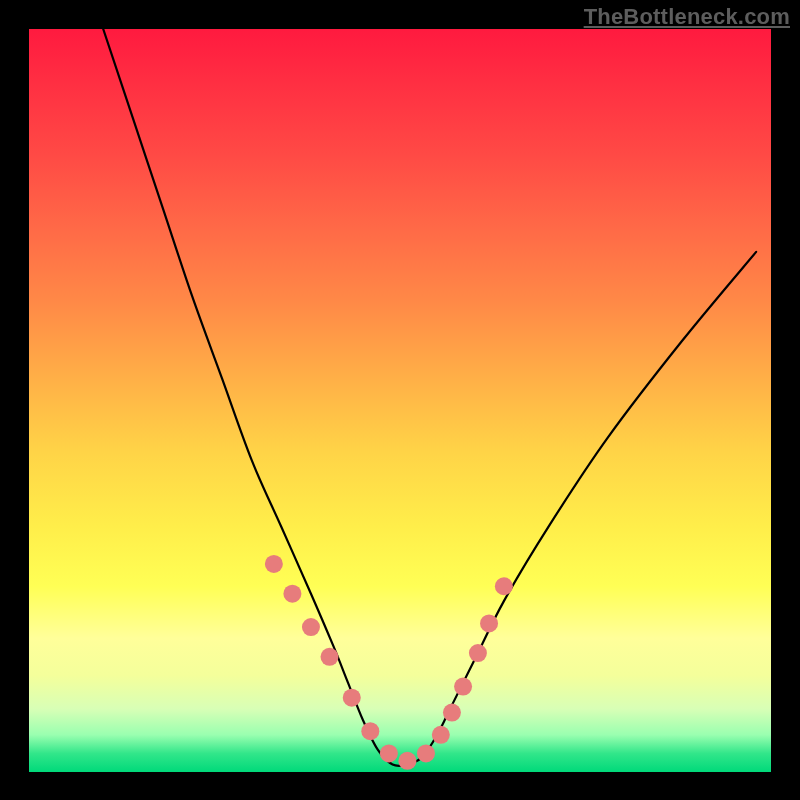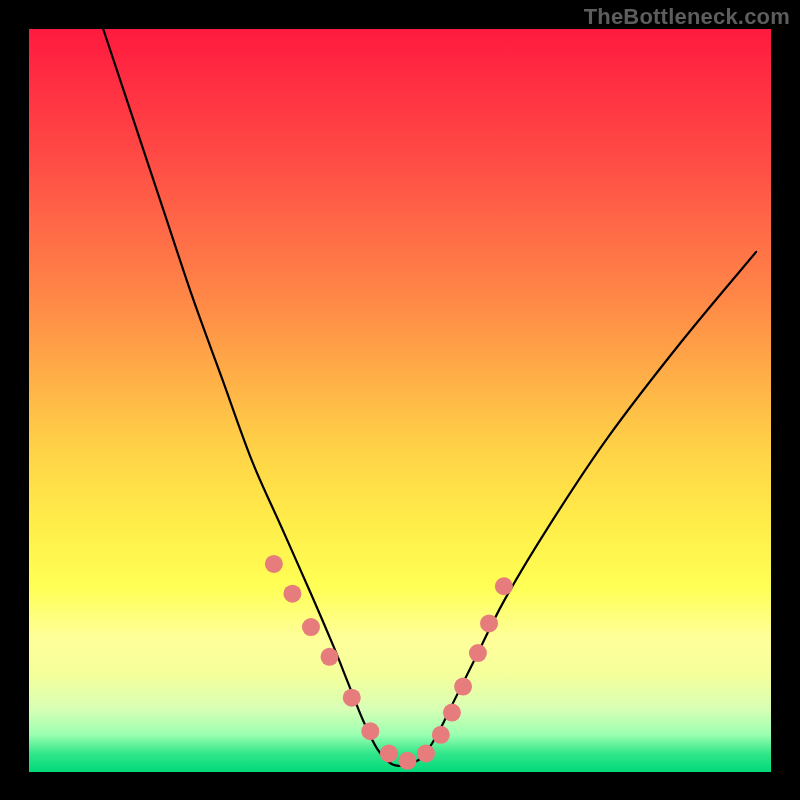--- a/index.html
+++ b/index.html
@@ -37,20 +37,21 @@
   .watermark {
     position: absolute;
     top: 4px;
     right: 10px;
     font-family: Arial, Helvetica, sans-serif;
     font-size: 22px;
     font-weight: bold;
     color: #5d5d5d;
     letter-spacing: 0.2px;
     pointer-events: none;
+    text-decoration: underline;
   }
   svg.overlay {
     position: absolute;
     left: 0;
     top: 0;
     width: 742px;
     height: 743px;
     pointer-events: none;
   }
   .curve {

